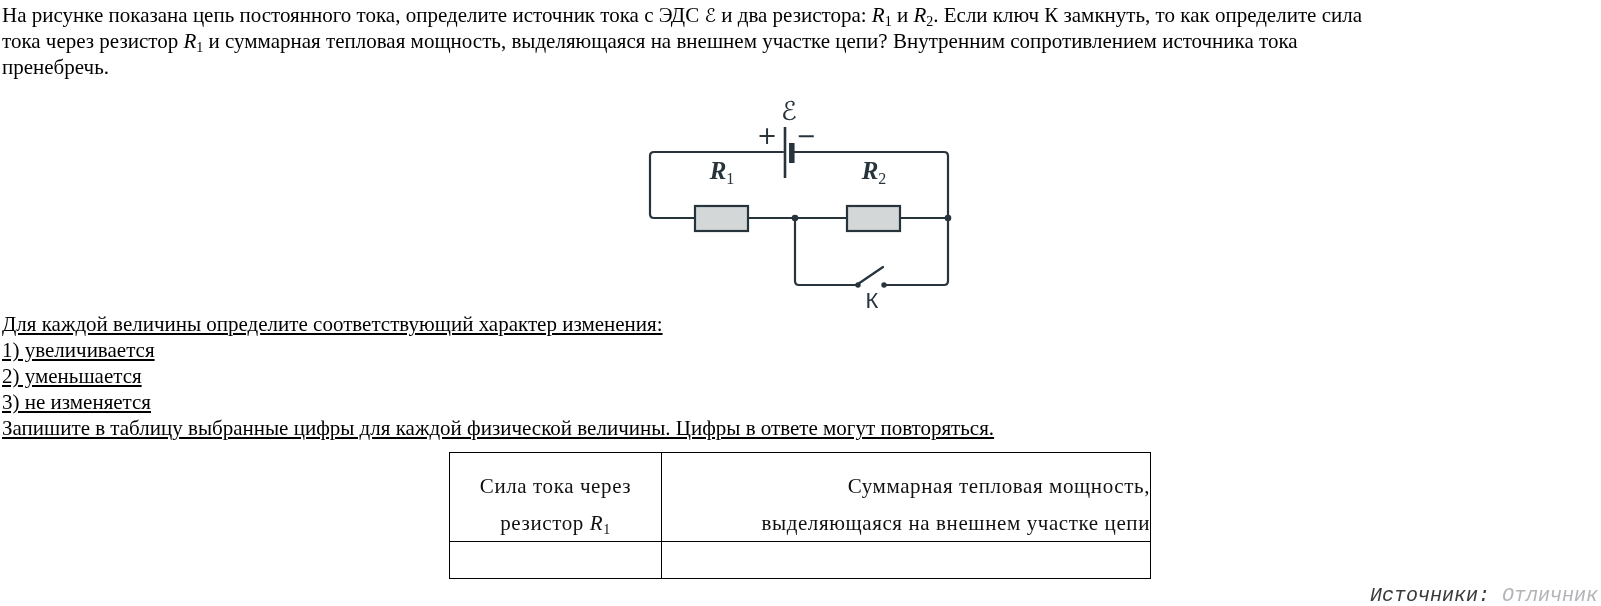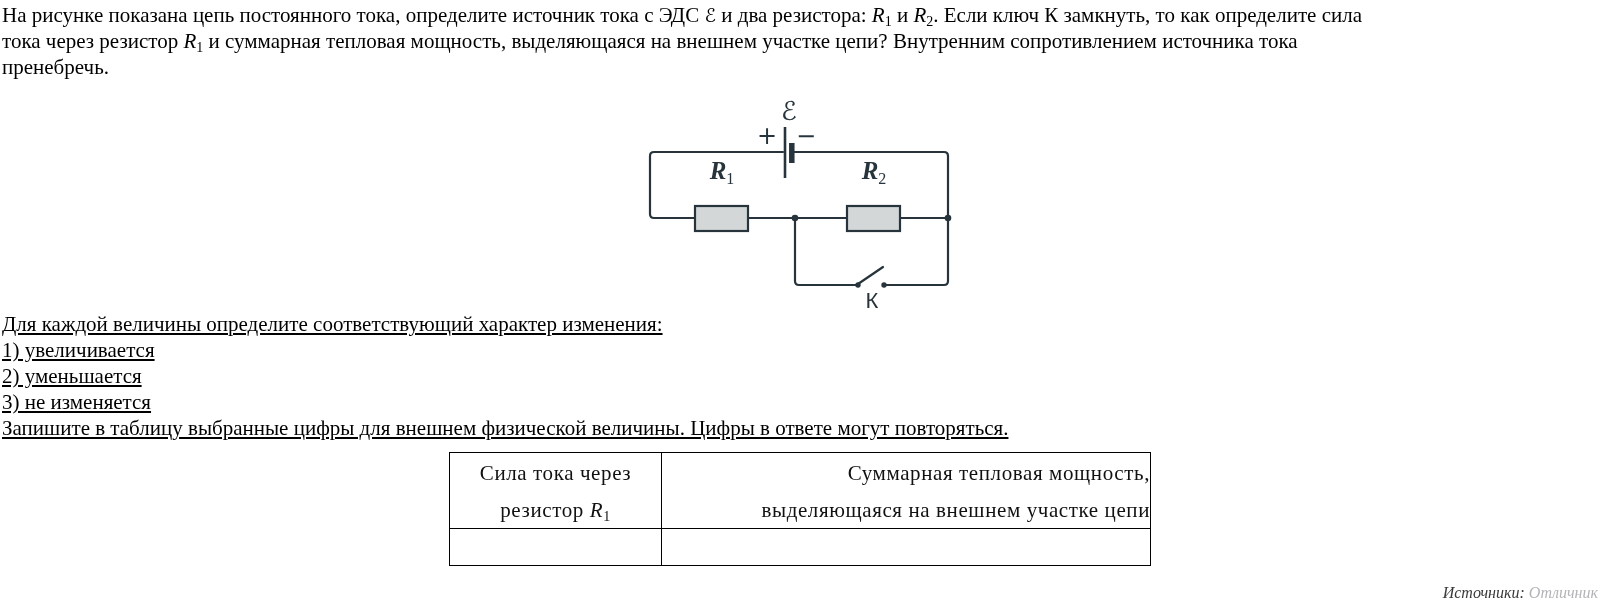--- a/index.html
+++ b/index.html
@@ -40,27 +40,27 @@
   .opt-line{white-space:nowrap;font-size:21px;line-height:26px;}
   
   .answer-table{
     position:absolute;left:449px;top:452px;
     border-collapse:collapse;table-layout:fixed;
     font-size:21px;letter-spacing:0.6px;color:#111;
   }
   .answer-table th,.answer-table td{border:1.5px solid #000;font-weight:normal;}
   .answer-table .c1{width:212px;}
   .answer-table .c2{width:489px;text-align:right;}
-  .answer-table th{height:74px;vertical-align:top;line-height:36.5px;padding-top:2px;text-align:center;font-family:Liberation Serif, serif;}
+  .answer-table th{height:74px;vertical-align:top;line-height:36.5px;padding-top:15px;text-align:center;font-family:Liberation Serif, serif;}
   .answer-table td{height:37px;}
   
   .source{
     position:absolute;right:3px;top:584px;
-    font-family:Liberation Serif, serif;
-    font-style:italic;font-size:16px;white-space:nowrap;text-align:right;
+    font-family:Liberation Mono, monospace;
+    font-style:italic;font-size:20px;white-space:nowrap;text-align:right;
   }
   .source .s-label{color:var(--src-label);}
   .source .s-value{color:var(--src-value);}
 </style>
 </head>
 <body>
 
 <div class="question">
   <div class="q-line"><span>На рисунке показана цепь постоянного тока, определите источник тока с ЭДС </span><span class="scr">ℰ</span><span> и два резистора: </span><span class="mi"><span>R</span><sub>1</sub></span><span> и </span><span class="mi"><span>R</span><sub>2</sub></span><span>. Если ключ К замкнуть, то как определите сила</span></div>
   <div class="q-line"><span>тока через резистор </span><span class="mi"><span>R</span><sub>1</sub></span><span> и суммарная тепловая мощность, выделяющаяся на внешнем участке цепи? Внутренним сопротивлением источника тока</span></div>
@@ -100,21 +100,21 @@
   <div class="clabel lbl-r lbl-r1"><span>R</span><sub>1</sub></div>
   <div class="clabel lbl-r lbl-r2"><span>R</span><sub>2</sub></div>
   <div class="clabel lbl-k">К</div>
 </div>
 
 <div class="options">
   <div class="opt-line">Для каждой величины определите соответствующий характер изменения:</div>
   <div class="opt-line">1) увеличивается</div>
   <div class="opt-line">2) уменьшается</div>
   <div class="opt-line">3) не изменяется</div>
-  <div class="opt-line">Запишите в таблицу выбранные цифры для внешнем физической величины. Цифры в ответе могут повторяться.</div>
+  <div class="opt-line">Запишите в таблицу выбранные цифры для каждой физической величины. Цифры в ответе могут повторяться.</div>
 </div>
 
 <table class="answer-table">
   <tbody>
       <tr>
     <th class="c1">
       <div>Сила тока через</div>
       <div><span>резистор </span><span class="mi"><span>R</span><sub>1</sub></span></div>
     </th>
     <th class="c2">

